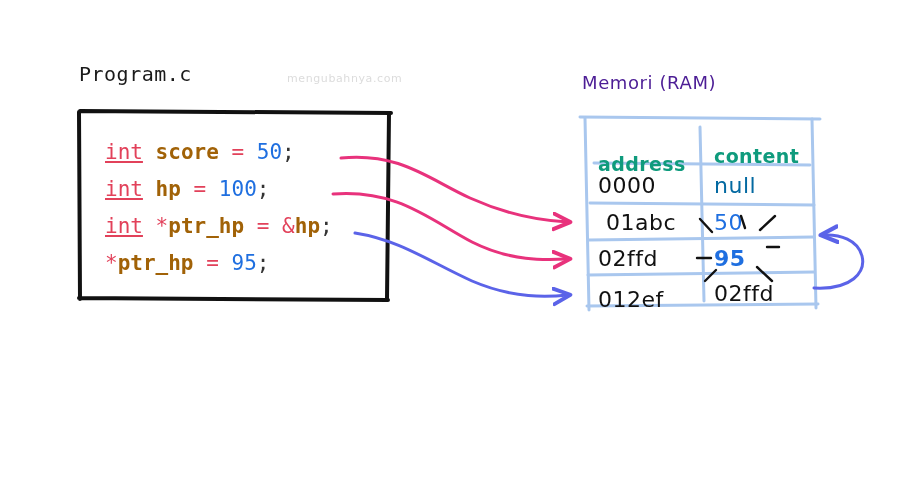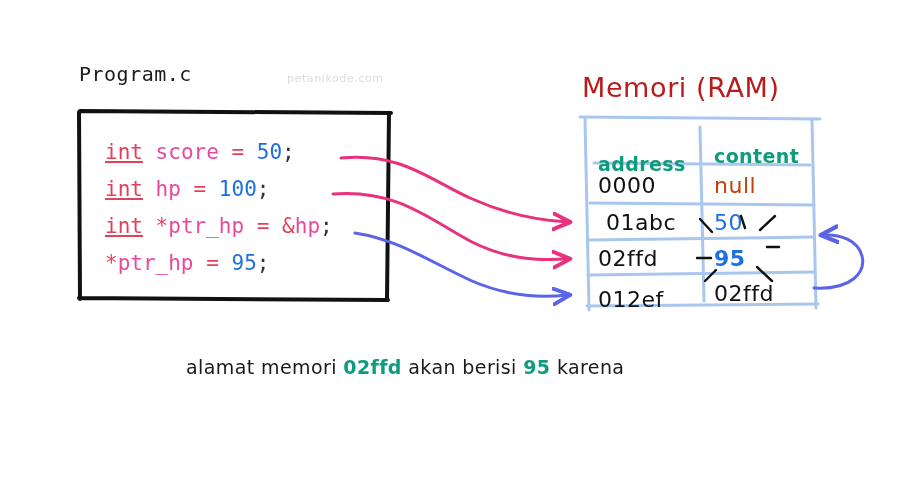--- a/index.html
+++ b/index.html
@@ -55,32 +55,32 @@
     font-family: "DejaVu Sans Mono", monospace;
     font-size: 21px;
     line-height: 37px;
     white-space: pre;
   }
   .code-line { white-space: pre; }
   .k-type   { color: #e2415a; text-decoration: underline; }
   .k-op     { color: #e2415a; }
   .k-amp    { color: #e2415a; }
   .k-star   { color: #e2415a; }
-  .k-ident  { color: #ec4899; }
+  .k-ident  { color: #a16207; font-weight: bold; }
   .k-num    { color: #1f6fe0; }
   .k-punct  { color: #333333; }
 
   
   #memory-title {
     position: absolute;
     left: 582px;
     top: 72px;
     font-family: "DejaVu Sans", sans-serif;
-    font-size: 27px;
-    color: #b91c1c;
+    font-size: 18px;
+    color: #4c1d95;
     letter-spacing: 0.6px;
   }
   #memory-table {
     position: absolute;
     left: 578px;
     top: 115px;
     width: 245px;
     height: 198px;
   }
   #memory-grid {
@@ -97,21 +97,21 @@
   }
   .cell.addr { left: 20px; }
   .cell.cont { left: 136px; }
   .hdr {
     font-weight: bold;
     color: #0f9b7d;
     font-size: 19px;
     letter-spacing: 0.4px;
     margin-top: 20px;
   }
-  .cell.null-val { color: #c2410c; }
+  .cell.null-val { color: #0369a1; }
   .cell.num-val  { color: #1f6fe0; }
   .cell.num-val.bold { font-weight: bold; }
 
   
   #overlay {
     position: absolute;
     left: 0; top: 0;
     width: 915px; height: 480px;
     pointer-events: none;
   }
@@ -129,21 +129,21 @@
     letter-spacing: 0.4px;
   }
   .hl { color: #0f9b7d; font-weight: bold; }
 </style>
 </head>
 <body>
 
 <div id="stage">
 
   <div id="program-title">Program.c</div>
-  <div id="watermark">petanikode.com</div>
+  <div id="watermark">mengubahnya.com</div>
 
   <div id="code-box">
     <svg id="code-box-frame" viewBox="0 0 317 195">
       <path d="M4,3 L315,5 M313,5 L311,192 M312,192 L3,190 M4,191 L3,4" fill="none" stroke="#111111" stroke-width="4" stroke-linecap="round"></path>
     </svg>
     <div id="code-lines"><div class="code-line"><span class="k-type">int</span><span class="k-punct"> </span><span class="k-ident">score</span><span class="k-punct"> </span><span class="k-op">=</span><span class="k-punct"> </span><span class="k-num">50</span><span class="k-punct">;</span></div><div class="code-line"><span class="k-type">int</span><span class="k-punct"> </span><span class="k-ident">hp</span><span class="k-punct"> </span><span class="k-op">=</span><span class="k-punct"> </span><span class="k-num">100</span><span class="k-punct">;</span></div><div class="code-line"><span class="k-type">int</span><span class="k-punct"> </span><span class="k-star">*</span><span class="k-ident">ptr_hp</span><span class="k-punct"> </span><span class="k-op">=</span><span class="k-punct"> </span><span class="k-amp">&amp;</span><span class="k-ident">hp</span><span class="k-punct">;</span></div><div class="code-line"><span class="k-star">*</span><span class="k-ident">ptr_hp</span><span class="k-punct"> </span><span class="k-op">=</span><span class="k-punct"> </span><span class="k-num">95</span><span class="k-punct">;</span></div></div>
   </div>
 
   <div id="memory-title">Memori (RAM)</div>
 
@@ -206,16 +206,15 @@
       <path d="M700,219 L712,232"></path>
       <path d="M705,281 L716,270"></path>
       <path d="M767,247 L779,247"></path>
       <path d="M760,230 L775,216"></path>
       <path d="M757,267 L772,281"></path>
       <path d="M741,216 L745,228"></path>
     </g>
   </svg>
 
   <div id="caption">
-    <div><span>alamat memori </span><span class="hl">02ffd</span><span> akan berisi </span><span class="hl">95</span><span> karena</span></div>
   </div>
 
 </div>
 
 </body></html>

